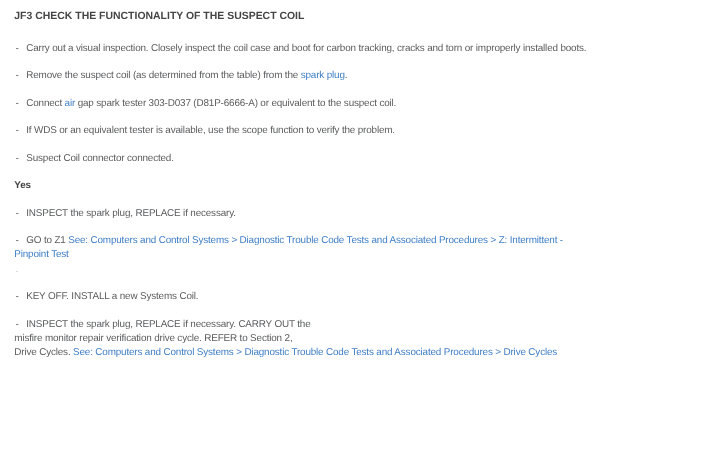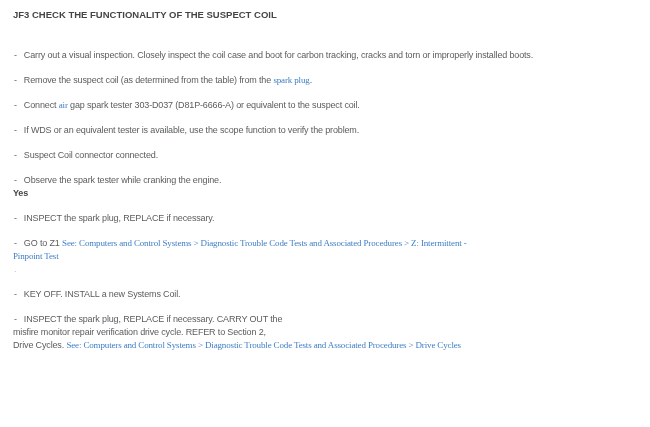--- a/index.html
+++ b/index.html
@@ -20,36 +20,35 @@
     letter-spacing:-0.15px;
     line-height:13px;
     color:var(--body-text,#5b5c5e);
     overflow:hidden;
   }
   .heading{
     font-size:9.5px;
     font-weight:bold;
     letter-spacing:0;
     color:var(--heading-text,#454547);
-    margin:0 0 28px 0;
+    margin:0 0 16px 0;
   }
   .step{margin:0 0 12px 0;}
   .step.tight{margin-bottom:0;}
   .dash{padding-left:1px;margin-right:7px;}
   .q{
     font-weight:bold;
     color:var(--heading-text,#454547);
     margin:0;
   }
   .q.mb{margin-bottom:12px;}
   .link{
     color:var(--link,#3f7ec6);
     text-decoration:none;
     cursor:pointer;
-    font-family:Liberation Serif, serif;
   }
   .faint{
     color:#bcbcbc;
     margin:0 0 12px 0;
     padding-left:1px;
   }
 </style>
 </head>
 <body>
 
@@ -70,23 +69,20 @@
   </div>
 
   <div class="step">
     <span class="dash">-</span><span>If WDS or an equivalent tester is available, use the scope function to verify the problem.</span>
   </div>
 
   <div class="step">
     <span class="dash">-</span><span>Suspect Coil connector connected.</span>
   </div>
 
-  <div class="step tight">
-    <span class="dash">-</span><span>Observe the spark tester while cranking the engine.</span>
-  </div>
 
   <div class="q mb">Yes</div>
 
 
   <div class="step">
     <span class="dash">-</span><span>INSPECT the spark plug, REPLACE if necessary.</span>
   </div>
 
   <div class="step tight">
     <span class="dash">-</span><span>GO to Z1 </span><a class="link"><span>See: Computers and Control Systems &gt; Diagnostic Trouble Code Tests and Associated Procedures &gt; Z: Intermittent -</span><br><span>Pinpoint Test</span></a>

